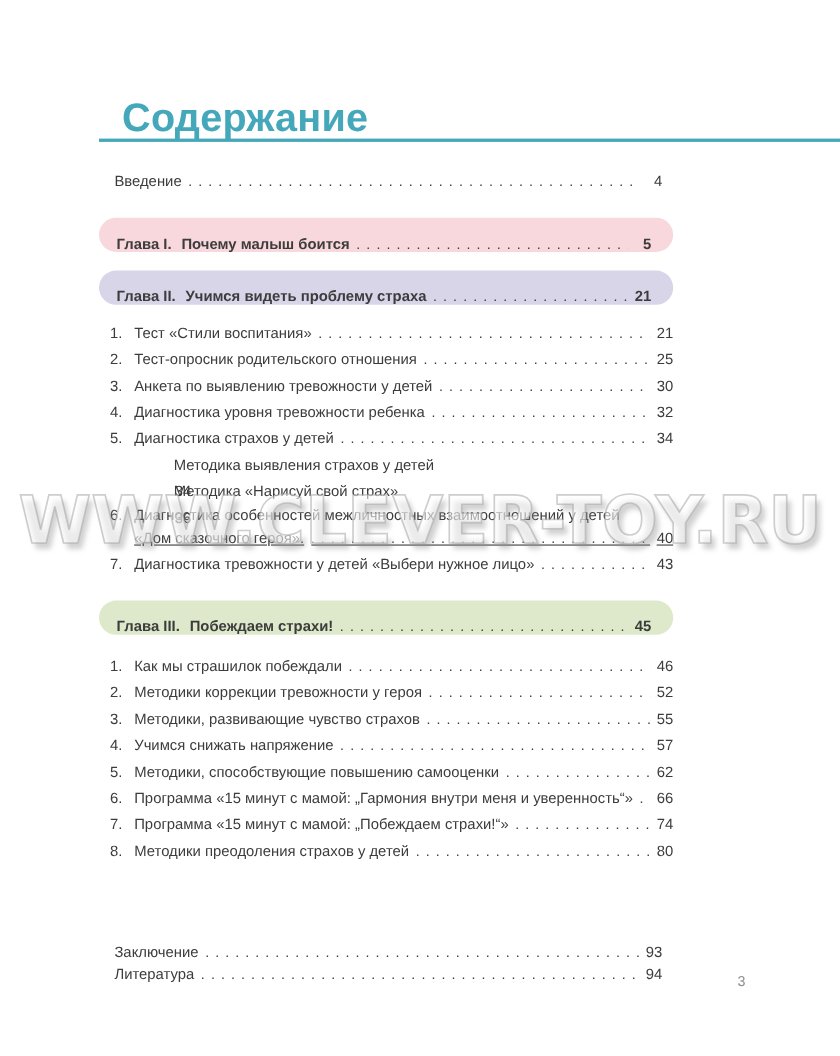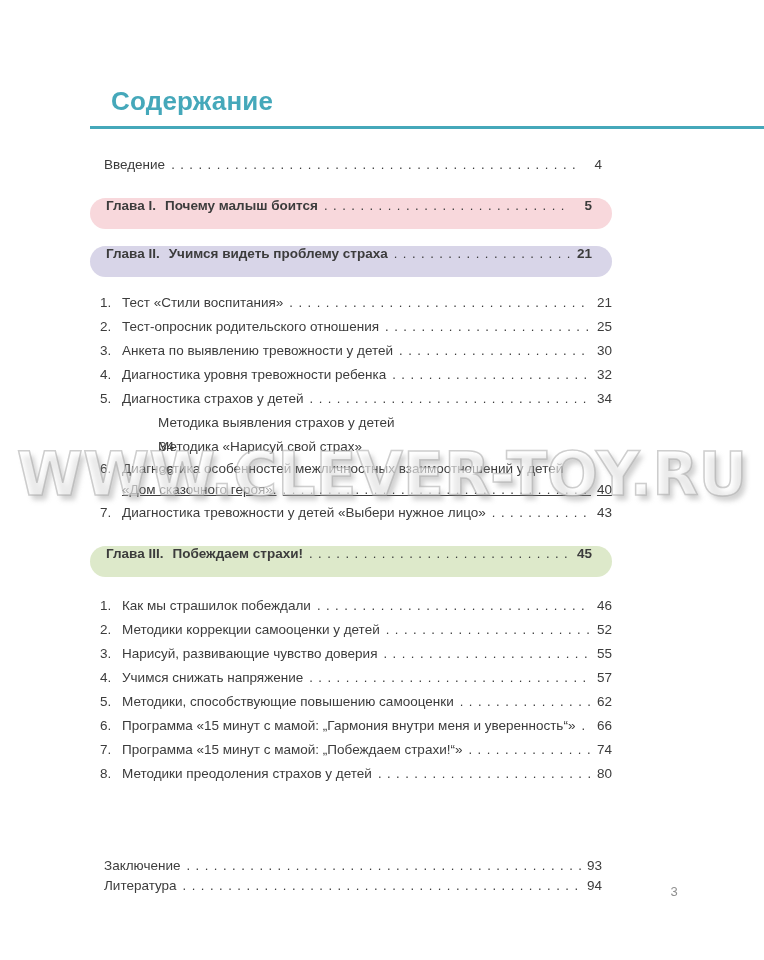--- a/index.html
+++ b/index.html
@@ -13,21 +13,21 @@
   * { margin:0; padding:0; box-sizing:border-box; }
   html,body { width:764px; height:960px; background:#ffffff; overflow:hidden; }
   body {
     position:relative;
     font-family:"Liberation Sans","DejaVu Sans",sans-serif;
     color:var(--text);
     font-size:13.5px;
   }
   .page-title {
     position:absolute; left:111px; top:86px;
-    font-size:26px; font-weight:bold; color:var(--accent);
+    font-size:36px; font-weight:bold; color:var(--accent);
     letter-spacing:0.2px;
   }
   .title-rule {
     position:absolute; left:90px; right:0; top:126px;
     height:3px; background:var(--accent);
   }
   
   .toc-row {
     display:flex; align-items:baseline;
     height:24px; line-height:24px;
@@ -46,22 +46,22 @@
   .toc-row .pg { flex:none; min-width:16px; text-align:right; }
 
   .standalone-row { position:absolute; left:90px; padding-left:14px; }
   .row-intro       { top:153px; }
   .row-conclusion  { top:810px;margin-top:44px; }
   .row-literature  { top:874px; }
 
   .chapter-bar {
     position:absolute; left:90px; width:522px; height:31px;
     border-radius:16px;
-    display:flex; align-items:flex-start;
-    padding:0 20px 0 16px;
+    display:flex; align-items:flex-end;
+    padding:13px 20px 0 16px;
     font-weight:bold;
   }
   .chapter-bar.bar-1 { top:198px; background:var(--bar1); }
   .chapter-bar.bar-2 { top:246px; background:var(--bar2); }
   .chapter-bar.bar-3 { top:546px; background:var(--bar3); }
   .chapter-bar .ch-num { margin-right:9px; white-space:nowrap; }
   .chapter-bar .lbl { white-space:nowrap; }
   .chapter-bar .leader {
     flex:1 1 auto; overflow:hidden; white-space:nowrap; margin:0 5px 0 6px;
   }
@@ -186,27 +186,27 @@
 
 <div class="toc-list list-ch3">
   <div class="toc-row">
     <span class="num">1.</span>
     <span class="lbl">Как мы страшилок побеждали</span>
     <span class="leader"></span>
     <span class="pg">46</span>
   </div>
   <div class="toc-row">
     <span class="num">2.</span>
-    <span class="lbl">Методики коррекции самооценки у детей</span>
+    <span class="lbl">Методики коррекции тревожности у героя</span>
     <span class="leader"></span>
     <span class="pg">52</span>
   </div>
   <div class="toc-row">
     <span class="num">3.</span>
-    <span class="lbl">Нарисуй, развивающие чувство доверия</span>
+    <span class="lbl">Методики, развивающие чувство страхов</span>
     <span class="leader"></span>
     <span class="pg">55</span>
   </div>
   <div class="toc-row">
     <span class="num">4.</span>
     <span class="lbl">Учимся снижать напряжение</span>
     <span class="leader"></span>
     <span class="pg">57</span>
   </div>
   <div class="toc-row">

